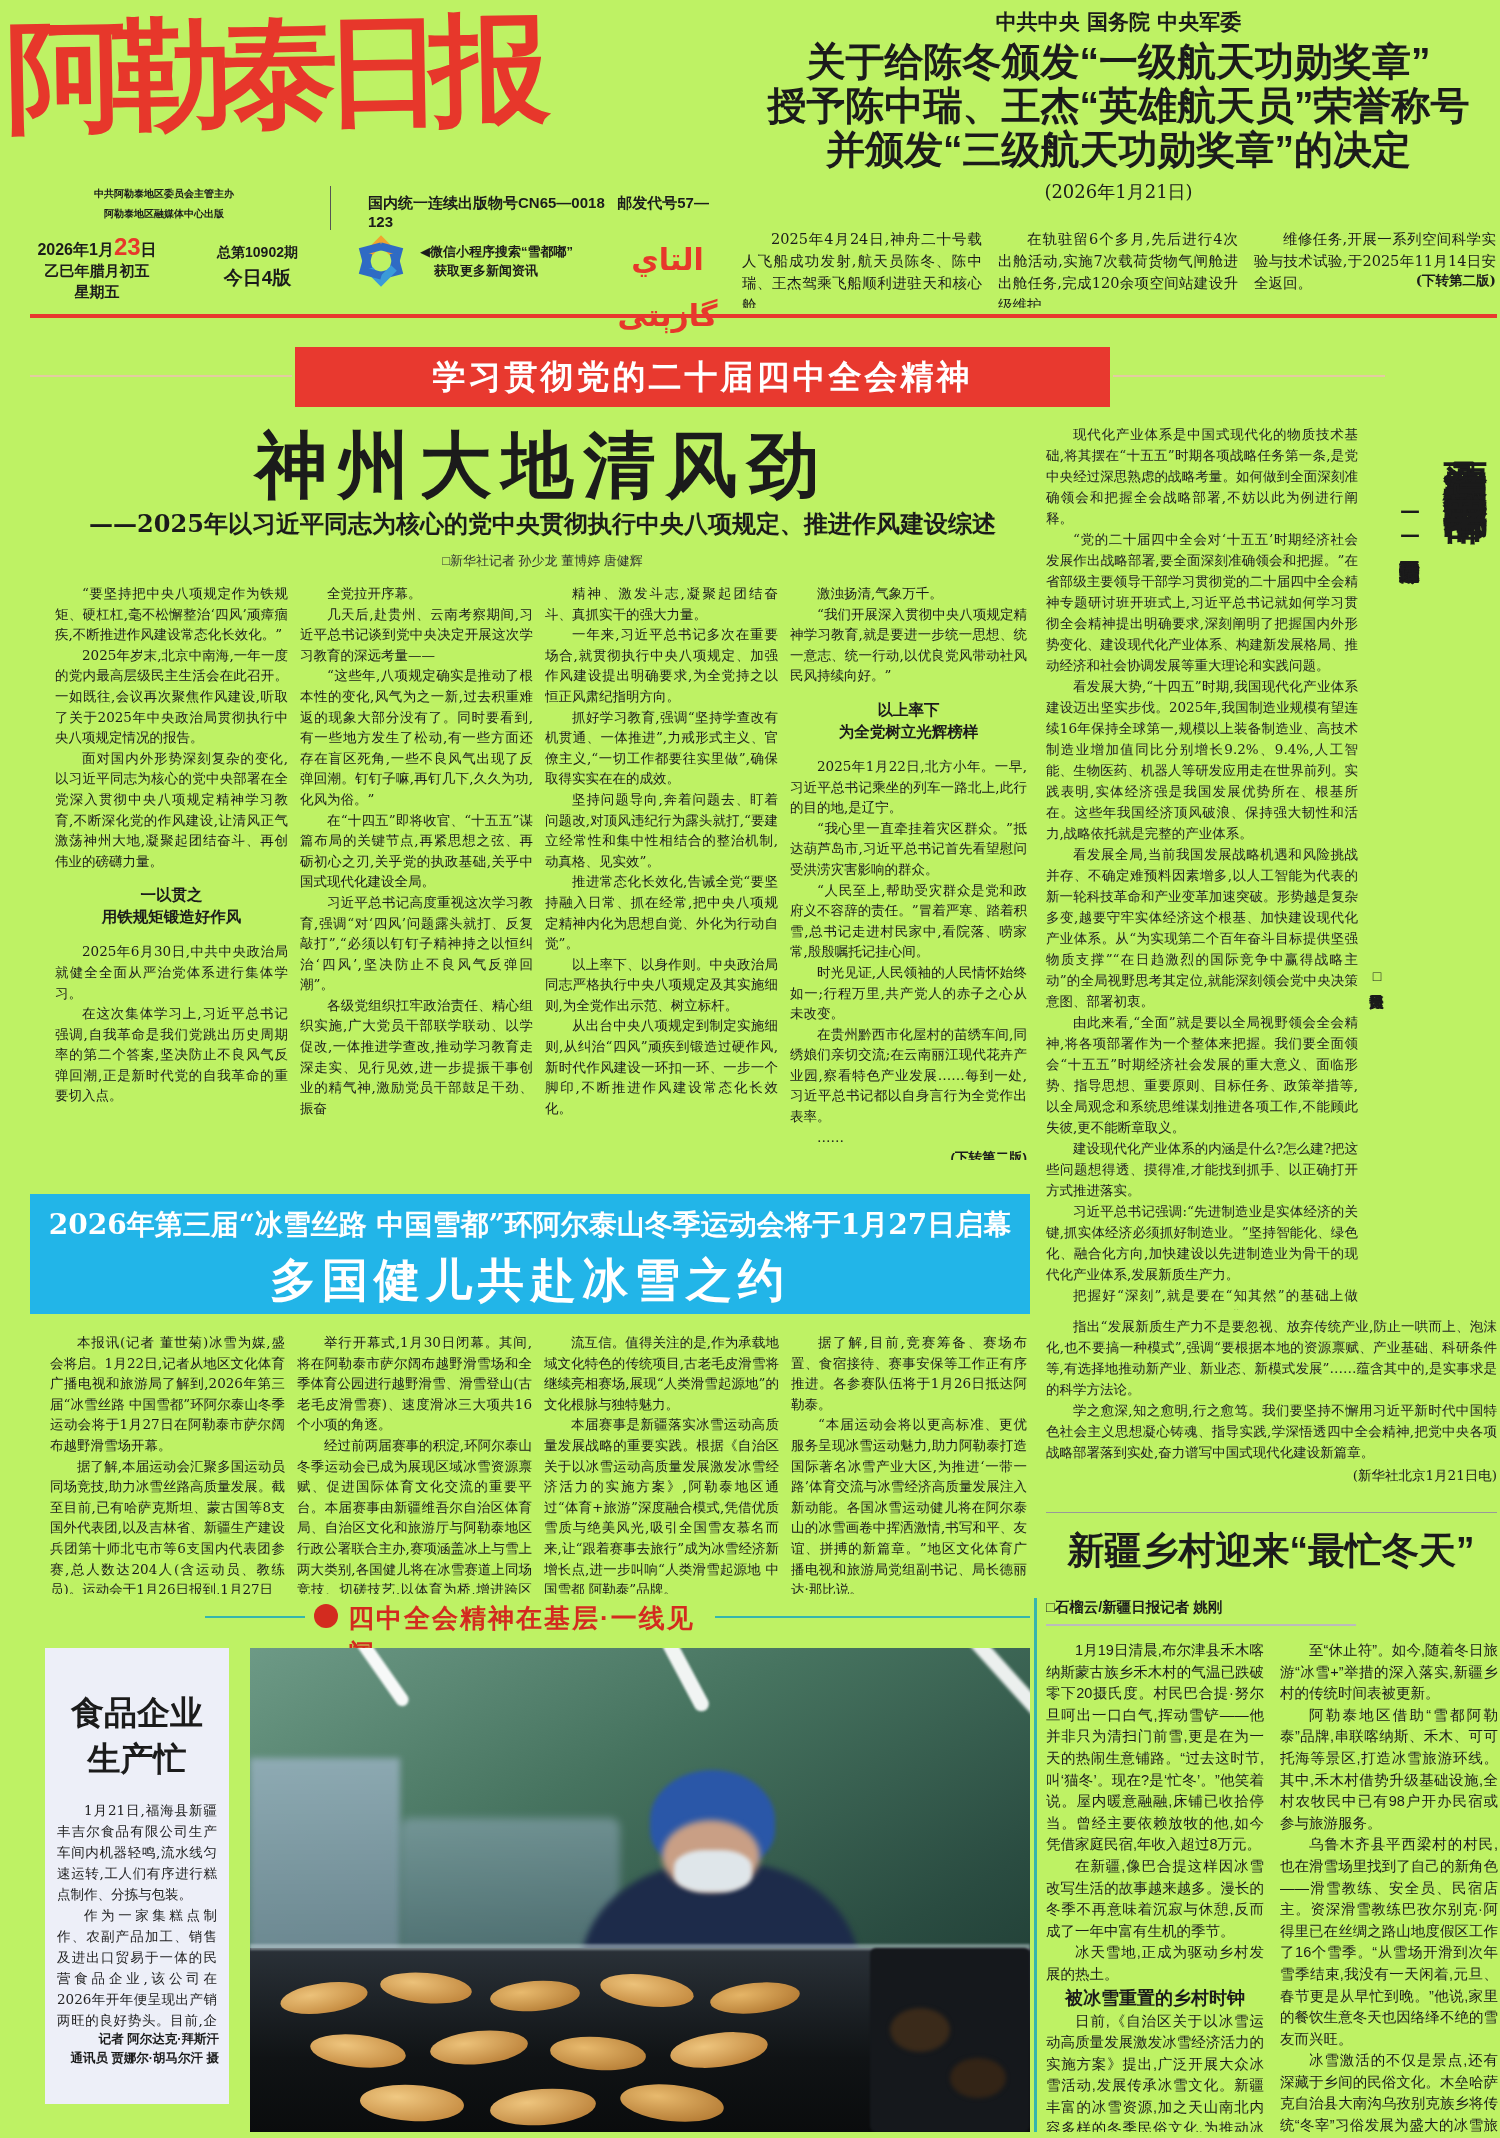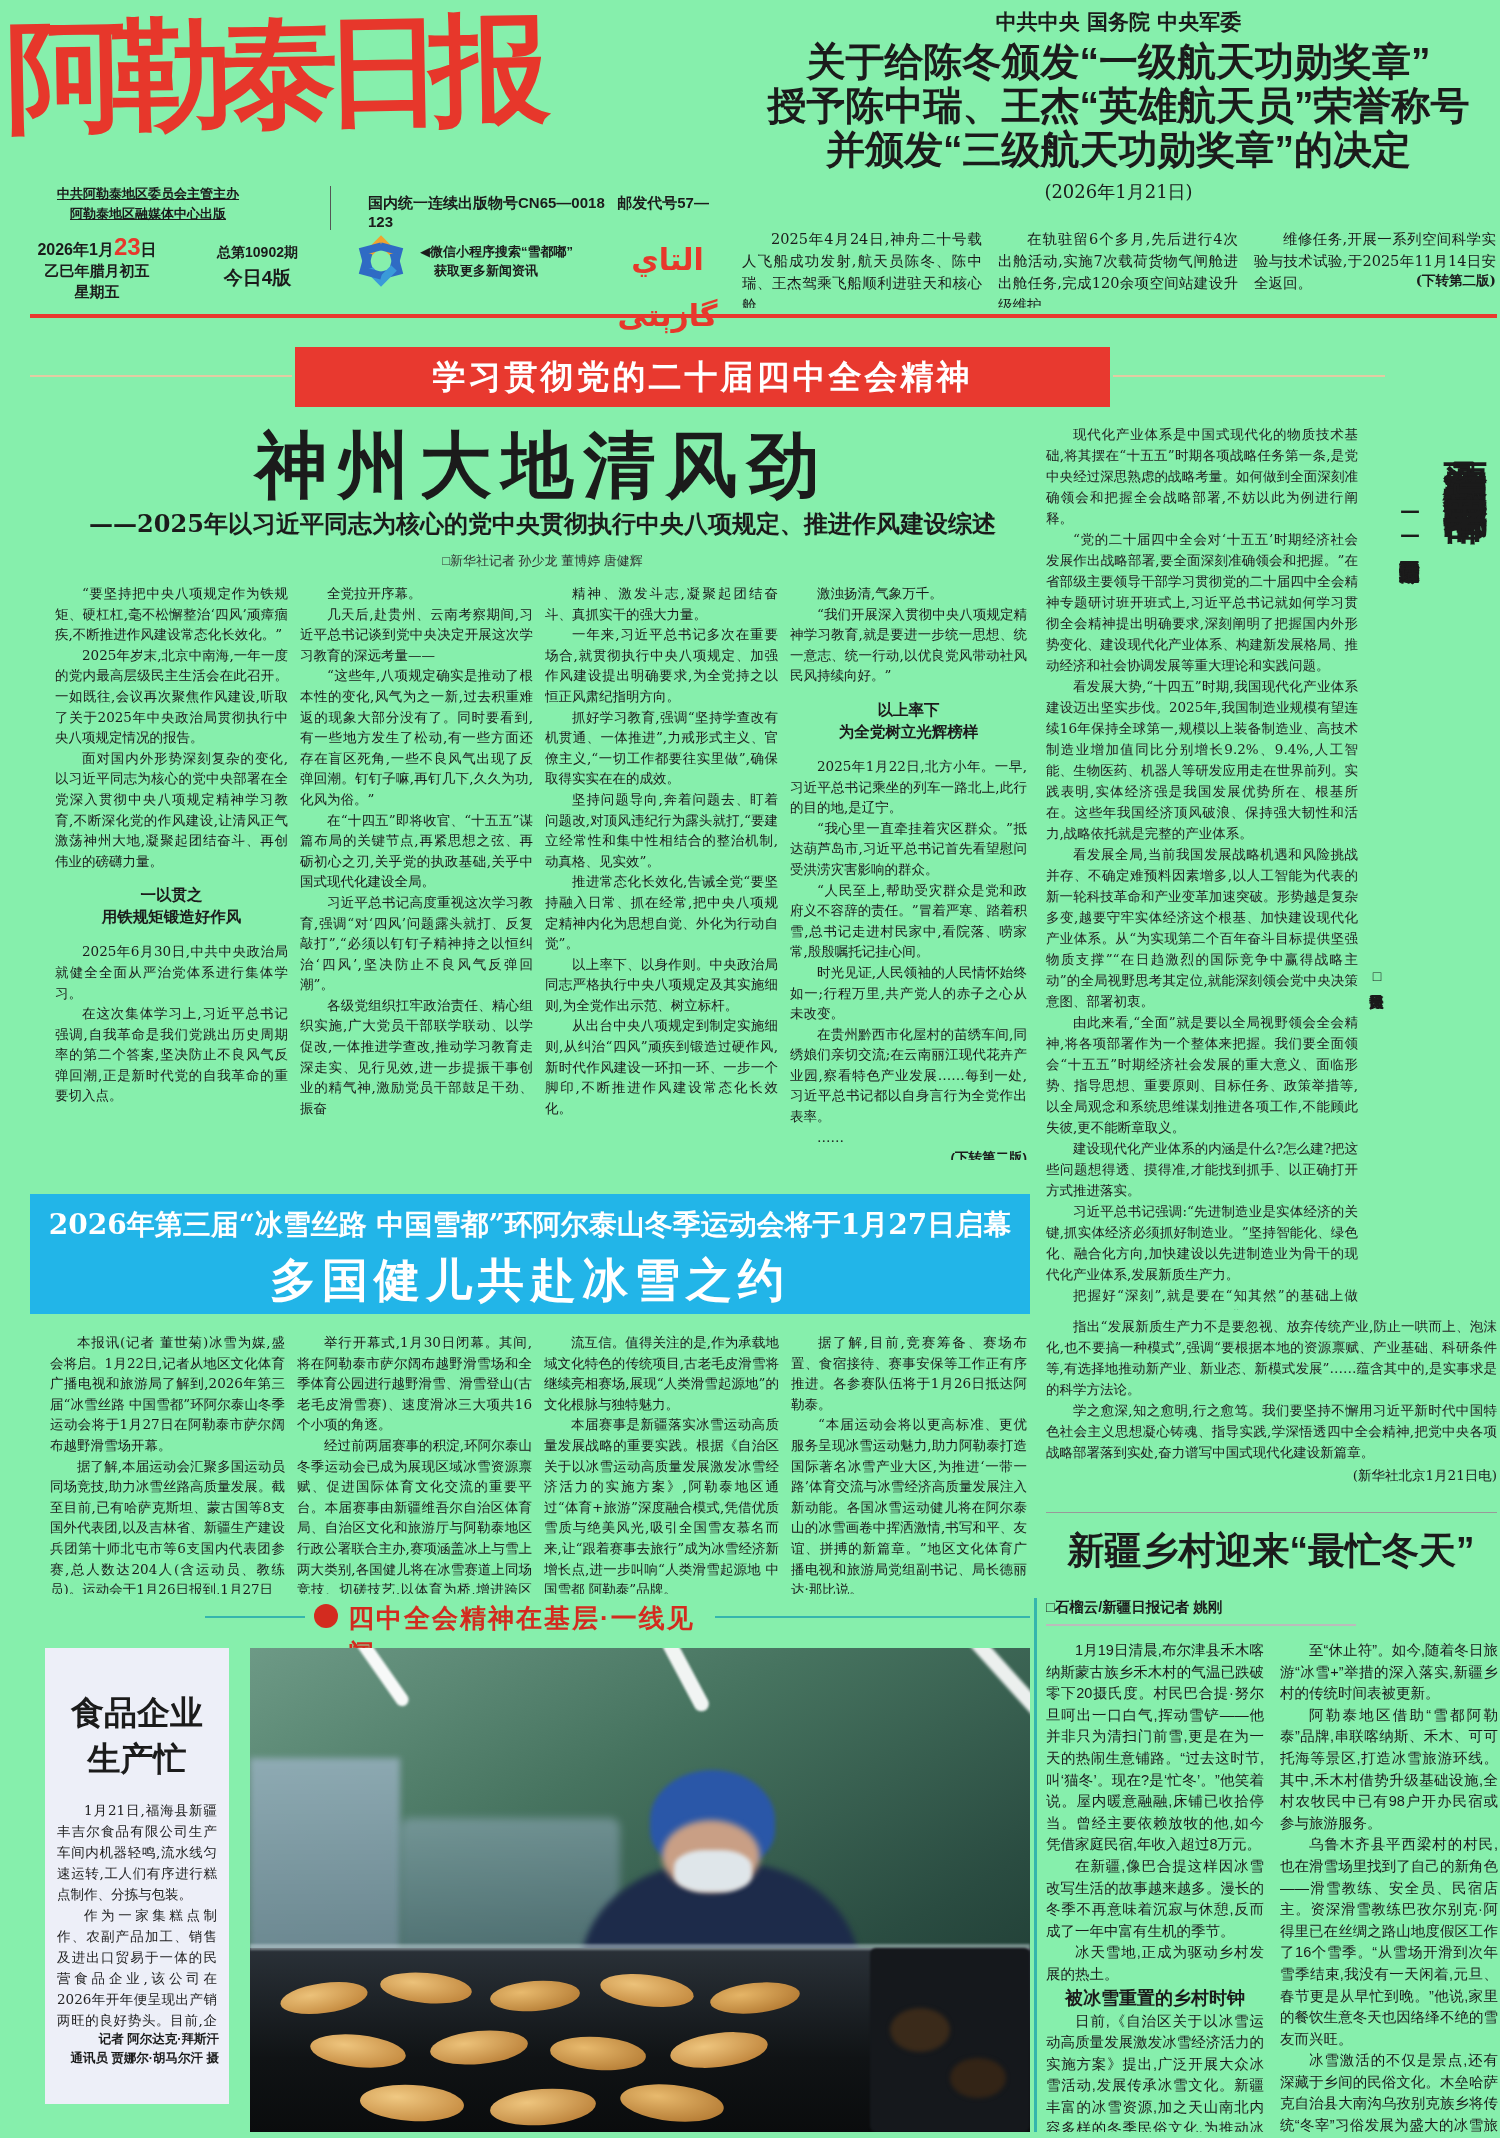--- a/index.html
+++ b/index.html
@@ -1,16 +1,16 @@
 <!DOCTYPE html>
 <html><head>
 <meta charset="utf-8">
 <style>
   html,body{margin:0;padding:0;background:#e8e8e4;}
-  #page{position:relative;width:1500px;height:2138px;margin:0 auto;background:#86efac;overflow:hidden;
+  #page{position:relative;width:1500px;height:2138px;margin:0 auto;background:#bef264;overflow:hidden;
         font-family:"Liberation Sans","DejaVu Sans",sans-serif;color:#1b1b1b;}
   .abs{position:absolute;}
   .f-song{font-family:"DejaVu Serif","Liberation Serif",serif;}
   .ctr{text-align:center;}
   .colbox{position:absolute;overflow:hidden;}
   .colbox p.para{margin:0;text-indent:2em;text-align:justify;}
   .body-song p.para{font-family:"DejaVu Serif","Liberation Serif",serif;font-size:13.5px;line-height:20.6px;}
   .body-hei p.para{font-size:14.5px;line-height:21.6px;}
   .body-kai p.para{font-family:"DejaVu Serif","Liberation Serif",serif;font-size:13.5px;line-height:21px;color:#222;}
   .colbox .subhead{text-align:center;font-weight:800;font-size:15.5px;line-height:22px;margin:13px 0;white-space:pre-line;font-family:"Liberation Sans","DejaVu Sans",sans-serif;}
@@ -20,21 +20,21 @@
   .vtext{writing-mode:vertical-rl;text-orientation:upright;}
   .phel{position:absolute;}
 </style>
 </head>
 <body>
 
 <div id="page">
 
   <div class="abs f-song" style="left:6px;top:-8px;width:560px;font-size:120px;font-weight:900;letter-spacing:-14px;color:#e7372b;line-height:160px;transform:rotate(-1deg);">阿勒泰日报</div>
 
-  <div class="abs ctr" style="left:28px;top:184px;width:240px;font-weight:700;font-size:13px;line-height:20px;text-decoration:underline;">
+  <div class="abs ctr" style="left:44px;top:184px;width:240px;font-weight:700;font-size:10px;line-height:20px;">
     <div>中共阿勒泰地区委员会主管主办</div>
     <div>阿勒泰地区融媒体中心出版</div>
   </div>
 
   <div class="abs" style="left:330px;top:186px;width:1px;height:44px;background:#555;"></div>
 
   <div class="abs" style="left:368px;top:194px;width:360px;font-weight:700;font-size:15px;">
     <span>国内统一连续出版物号CN65—0018</span>&nbsp;&nbsp;
     <span>邮发代号57—123</span>
   </div>

